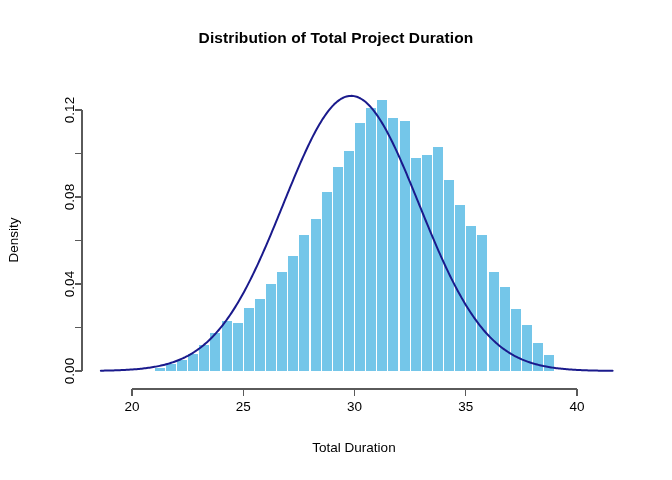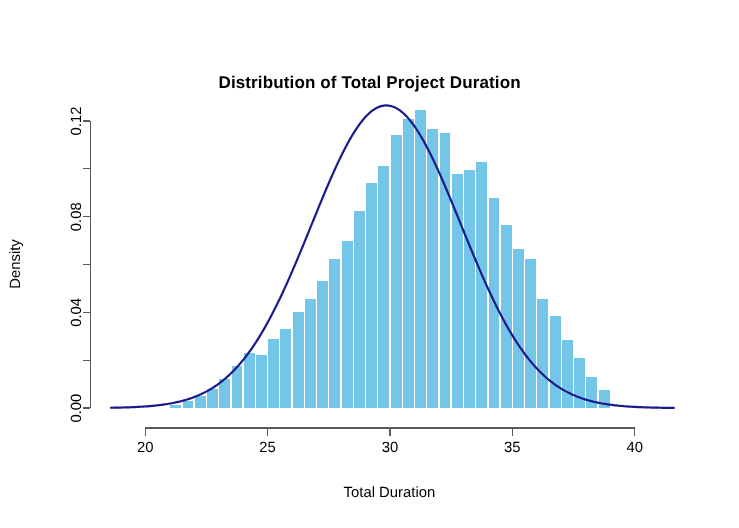--- a/index.html
+++ b/index.html
@@ -23,21 +23,20 @@
   #chart-title {
     position: absolute;
     left: 0;
     top: 29px;
     width: 672px;
     text-align: center;
     font-size: 15.5px;
     font-weight: bold;
     color: #000000;
     letter-spacing: 0.1px;
-    margin-top: 38px;
   }
   #plot-svg {
     position: absolute;
     left: 0;
     top: 0;
   }
   .axis-line {
     stroke: #5a5a5a;
     stroke-width: 1.1;
     fill: none;

